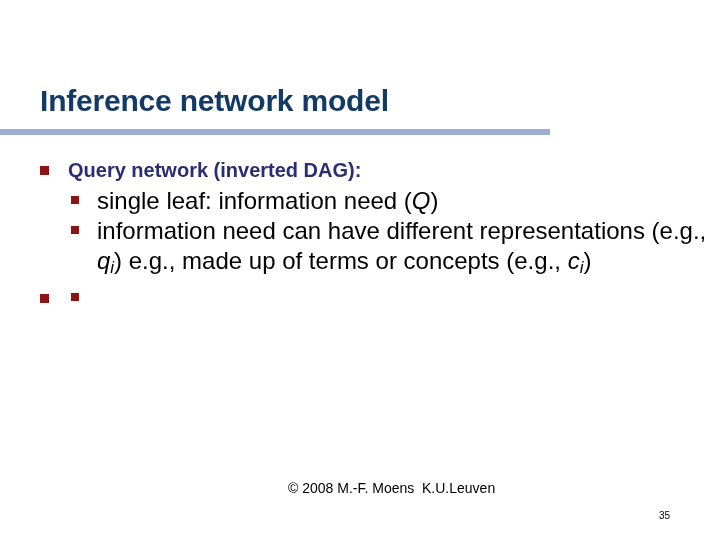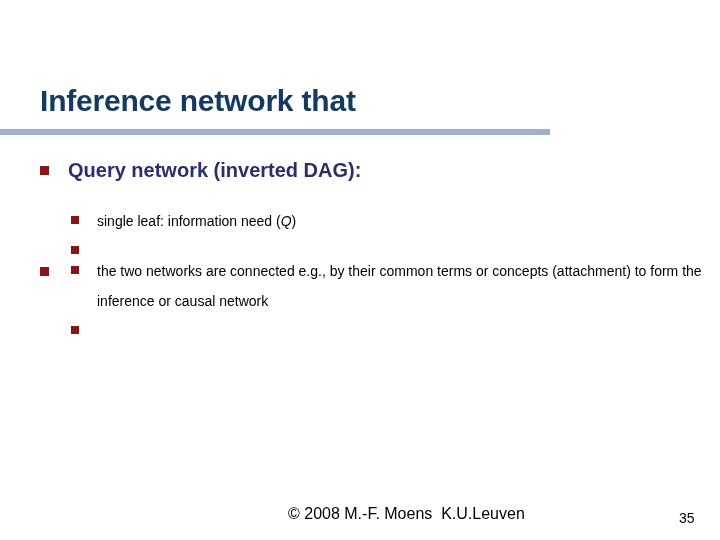--- a/index.html
+++ b/index.html
@@ -96,94 +96,90 @@
     padding-right: 32px;
     font-size: 20px;
     font-weight: bold;
     color: #2B2D73;
     line-height: 31px;
   }
   .l2 > .text {
     display: block;
     margin-left: 97px;
     padding-right: 12px;
-    font-size: 14px;
+    font-size: 24px;
     font-weight: normal;
     color: #000000;
     line-height: 30px;
-    margin-top: 20px;
   }
 
   .var {
     font-style: italic;
   }
   .var sub {
     font-style: italic;
     font-size: 0.7em;
     vertical-align: -0.22em;
   }
 
   
   .footer-credit {
     position: absolute;
     left: 288px;
-    top: 505px;
-    font-size: 16px;
+    top: 480px;
+    font-size: 14px;
     color: #000000;
     white-space: pre;
   }
   .footer-pagenum {
     position: absolute;
-    left: 679px;
+    left: 659px;
     top: 510px;
-    font-size: 14px;
+    font-size: 10px;
     color: #000000;
   }
 </style>
 </head>
 <body>
 
 <div class="slide">
 
-  <h1 class="slide-title">Inference network that</h1>
+  <h1 class="slide-title">Inference network model</h1>
 
   <div class="title-rule"></div>
 
   <div class="body">
     <ul class="level1">
 
       <li class="l1">
         <span class="bullet"></span>
         <span class="text">Query network (inverted DAG):</span>
         <ul class="level2">
 
           <li class="l2">
             <span class="bullet"></span>
             <span class="text">single leaf: information need (<span class="var">Q</span>)</span>
           </li>
 
           <li class="l2">
             <span class="bullet"></span>
+            <span class="text">information need can have different representations (e.g., <span class="var">q<sub>i</sub></span>) e.g., made up of terms or concepts (e.g., <span class="var">c<sub>i</sub></span>)</span>
           </li>
 
           <li class="l2">
             <span class="bullet"></span>
           </li>
 
         </ul>
       </li>
 
       <li class="l1">
         <span class="bullet"></span>
         <ul class="level2">
 
-          <li class="l2">
-            <span class="bullet"></span>
-            <span class="text">the two networks are connected e.g., by their common terms or concepts (attachment) to form the inference or causal network</span>
-          </li>
 
           <li class="l2">
             <span class="bullet"></span>
           </li>
 
         </ul>
       </li>
 
     </ul>
   </div>

